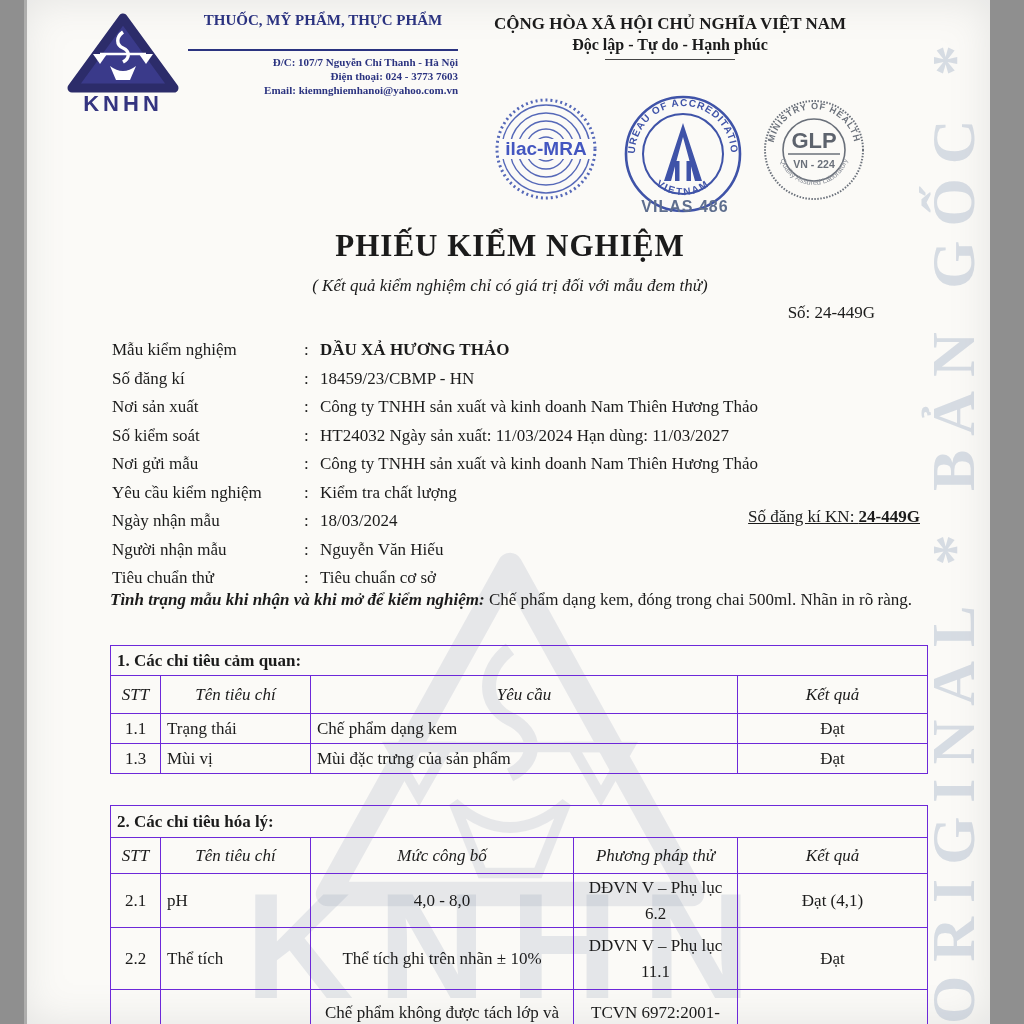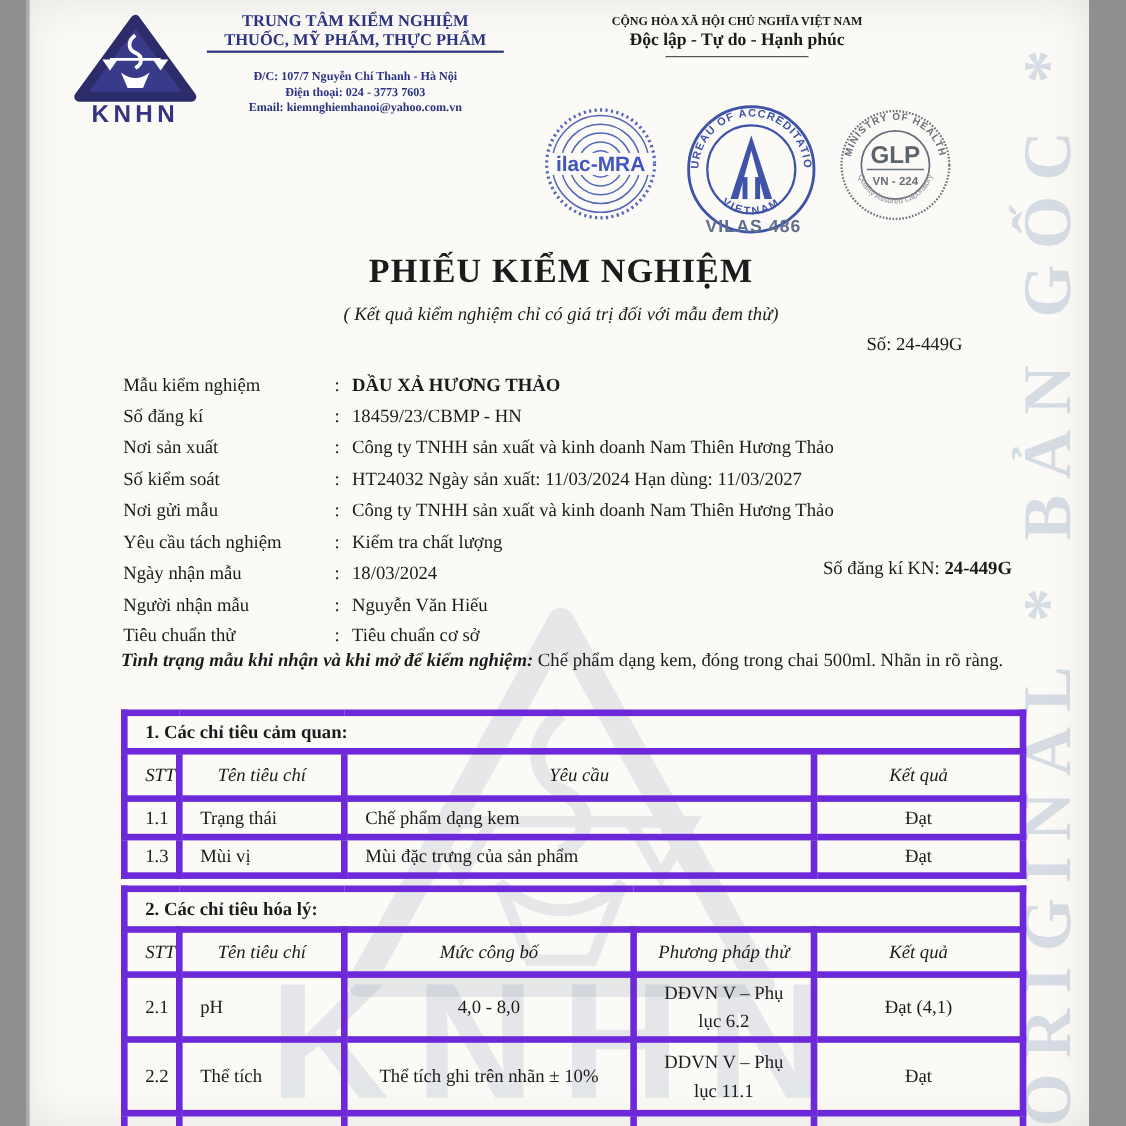--- a/index.html
+++ b/index.html
@@ -18,24 +18,24 @@
   .wm-knhn{position:absolute;left:180px;top:860px;width:660px;text-align:center;
     font-family:"Liberation Sans",sans-serif;font-weight:bold;font-size:150px;letter-spacing:24px;
     color:rgba(110,130,160,.16);}
 
   
   .logo{position:absolute;left:62px;top:10px;}
   .org{position:absolute;left:188px;top:12px;width:270px;text-align:center;color:#2b3380;font-weight:bold;}
   .org .l1{font-size:14px;}
   .org .l2{font-size:15px;}
   .org .l3{font-size:15px;}
-  .org .contact{margin-top:0;border-top:2px solid #2b3380;padding-top:15px;text-align:center;
+  .org .contact{margin-top:20px;border-top:2px solid #2b3380;padding-top:4px;text-align:right;
                 font-size:11px;line-height:14px;}
   .national{position:absolute;left:455px;top:14px;width:430px;text-align:center;font-weight:bold;}
-  .national .n1{font-size:11px;}
+  .national .n1{font-size:17px;}
   .national .n2{font-size:16px;margin-top:2px;}
   .national .rule{width:130px;height:1px;background:#444;margin:5px auto 0 auto;}
 
   .seal{position:absolute;}
   .vilas{position:absolute;left:620px;top:198px;width:130px;text-align:center;
          font-family:"Liberation Sans",sans-serif;font-weight:bold;font-size:16px;
          letter-spacing:1px;color:#5e6e8e;}
 
   
   .title{position:absolute;left:110px;top:228px;width:800px;text-align:center;
@@ -45,30 +45,30 @@
   .docnum{position:absolute;left:110px;top:303px;width:765px;text-align:right;
           font-size:17px;font-weight:normal;}
 
   
   .fields{position:absolute;left:112px;top:336px;width:830px;font-size:17px;}
   .frow{display:flex;height:28.5px;align-items:center;position:relative;}
   .frow .lab{width:192px;flex:none;}
   .frow .colon{width:16px;flex:none;}
   .frow .val{white-space:nowrap;}
   .frow .val.bold{font-weight:bold;}
-  .kn{position:absolute;right:22px;top:0;}
+  .kn{position:absolute;right:22px;top:0;text-decoration:underline;}
   .kn b{font-weight:bold;}
 
   .condition{position:absolute;left:110px;top:586px;width:832px;font-size:17px;line-height:28px;}
   .condition .clab{font-weight:bold;font-style:italic;}
 
   
   table{border-collapse:collapse;table-layout:fixed;font-size:17px;}
   .tbl{position:absolute;left:110px;width:817px;}
-  td,th{border:6px solid #6d28d9;padding:0 16px;overflow:hidden;margin-top:16px;}
+  td,th{border:1px solid #6d28d9;padding:0 6px;overflow:hidden;margin-top:16px;}
   .band{font-weight:bold;text-align:left;height:31px;}
   th.hd{font-style:italic;font-weight:normal;text-align:center;}
   .t1 th.hd{height:37px;}
   .t1 td{height:29px;}
   .t2 th.hd{height:35px;}
   td.c{text-align:center;}
   .t2 .r1 td{height:53px;}
   .t2 .r2 td{height:61px;}
   .t2 .r3 td{height:120px;vertical-align:top;padding-top:10px;}
   .t2 td.wrapc{text-align:center;line-height:26px;}
@@ -98,21 +98,20 @@
       <path d="M61 22 C54 27 54 35 61 38 C68 41 68 48 61 52" fill="none" stroke="#ffffff" stroke-width="3.4"></path>
       <line x1="38" y1="44" x2="84" y2="44" stroke="#ffffff" stroke-width="2.6"></line>
       <path d="M31 44 L45 44 L38 54 Z" fill="#ffffff"></path>
       <path d="M77 44 L91 44 L84 54 Z" fill="#ffffff"></path>
       <path d="M48 56 Q61 66 74 56 L68 70 L54 70 Z" fill="#ffffff"></path>
       <text x="61" y="101" text-anchor="middle" font-family="Liberation Sans, sans-serif" font-size="22" font-weight="bold" letter-spacing="4" fill="#343480">KNHN</text>
     </svg>
   </div>
 
   <div class="org">
-    <div class="l2">TRUNG TÂM KIỂM NGHIỆM</div>
     <div class="l3">THUỐC, MỸ PHẨM, THỰC PHẨM</div>
     <div class="contact">
       <div>Đ/C: 107/7 Nguyễn Chí Thanh - Hà Nội</div>
       <div>Điện thoại: 024 - 3773 7603</div>
       <div>Email: kiemnghiemhanoi@yahoo.com.vn</div>
     </div>
   </div>
 
   <div class="national">
     <div class="n1">CỘNG HÒA XÃ HỘI CHỦ NGHĨA VIỆT NAM</div>
@@ -203,21 +202,21 @@
         <span class="lab">Số kiểm soát</span>
         <span class="colon">:</span>
         <span class="val">HT24032    Ngày sản xuất:  11/03/2024    Hạn dùng:  11/03/2027</span>
       </div>
     <div class="frow">
         <span class="lab">Nơi gửi mẫu</span>
         <span class="colon">:</span>
         <span class="val">Công ty TNHH sản xuất và kinh doanh Nam Thiên Hương Thảo</span>
       </div>
     <div class="frow">
-        <span class="lab">Yêu cầu tách nghiệm</span>
+        <span class="lab">Yêu cầu kiểm nghiệm</span>
         <span class="colon">:</span>
         <span class="val">Kiểm tra chất lượng</span>
       </div>
     <div class="frow">
       <span class="lab">Ngày nhận mẫu</span>
         <span class="colon">:</span>
         <span class="val">18/03/2024</span>
       <span class="kn"><span>Số đăng kí KN: </span><b>24-449G</b></span>
     </div>
     <div class="frow">

